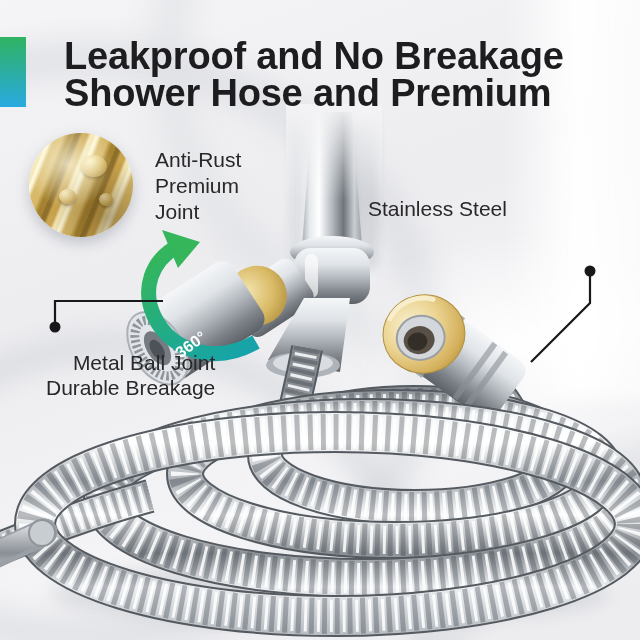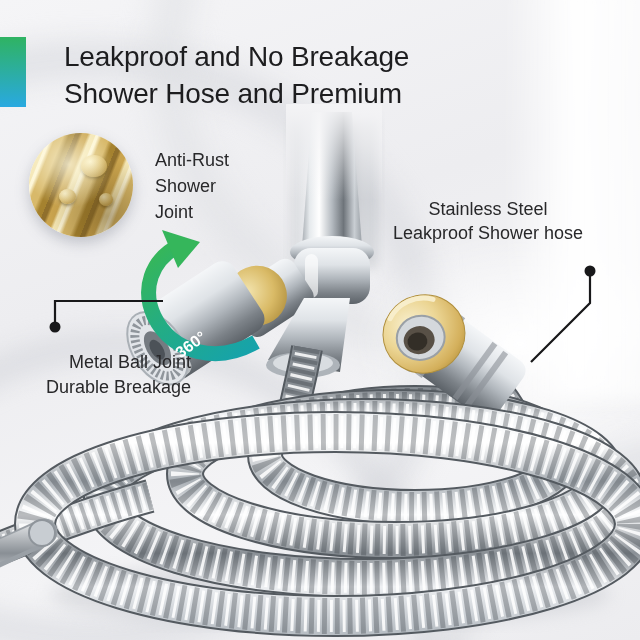--- a/index.html
+++ b/index.html
@@ -15,38 +15,38 @@
   .sw3{left:150px;top:-280px;width:780px;height:600px;border:36px solid rgba(222,223,227,.6);filter:blur(15px);}
   .sw4{left:430px;top:430px;width:560px;height:460px;border:32px solid rgba(211,213,218,.45);filter:blur(12px);}
   .blobWhite{position:absolute;left:350px;top:230px;width:340px;height:230px;border-radius:50%;
     background:radial-gradient(closest-side,#ffffff 0%,rgba(255,255,255,0) 100%);filter:blur(6px);}
   .colWhite{position:absolute;left:505px;top:-20px;width:150px;height:420px;
     background:linear-gradient(90deg,rgba(255,255,255,0),rgba(255,255,255,.95) 45%,rgba(255,255,255,.7));filter:blur(9px);}
   
   .accent{position:absolute;left:0;top:37px;width:26px;height:70px;
     background:linear-gradient(180deg,#2FB362 0%,#29A9E1 100%);}
   .title{position:absolute;left:64px;top:38px;margin:0;
-    font-size:28px;line-height:37px;font-weight:normal;letter-spacing:-.2px;color:#1d1d1f;}
+    font-size:38px;line-height:37px;font-weight:bold;letter-spacing:-.2px;color:#1d1d1f;}
   
   .brassCircle{position:absolute;left:29px;top:133px;width:104px;height:104px;border-radius:50%;overflow:hidden;
     box-shadow:0 6px 14px rgba(110,115,128,.35), inset 0 0 0 2px rgba(255,255,255,.45);}
   .brassRods{position:absolute;inset:0;
     background:repeating-linear-gradient(112deg,#8f6f2c 0 4px,#caa44e 7px 12px,#f4e6b4 15px 19px,#fdf6d8 20px 22px,#d8b96a 26px 33px,#a5822f 38px 43px);}
   .brassSheen{position:absolute;inset:0;background:radial-gradient(circle at 38% 30%,rgba(255,252,230,.75) 0%,rgba(255,252,230,0) 45%),
     radial-gradient(circle at 75% 80%,rgba(90,66,20,.45) 0%,rgba(90,66,20,0) 50%);}
   .cap{position:absolute;border-radius:50%;
     background:radial-gradient(circle at 35% 30%,#fbf1c8 0%,#e3c87e 45%,#b0892f 100%);
     box-shadow:0 2px 3px rgba(80,60,10,.5);}
   .cap1{left:52px;top:22px;width:26px;height:22px;}
   .cap2{left:30px;top:56px;width:17px;height:15px;}
   .cap3{left:70px;top:60px;width:14px;height:13px;}
   
-  .lbl{position:absolute;margin:0;color:#28282a;font-size:18px;line-height:26px;font-weight:400;}
+  .lbl{position:absolute;margin:0;color:#28282a;font-size:21px;line-height:26px;font-weight:400;}
   .lblBrass{left:155px;top:147px;text-align:left;}
-  .lblHose{left:368px;top:197px;width:240px;text-align:center;line-height:24px;}
+  .lblHose{left:368px;top:197px;width:240px;text-align:left;line-height:24px;}
   .lblBracket{left:46px;top:350px;text-align:right;line-height:25px;}
   .lbl span{display:block;}
   svg text{font-family:"Liberation Sans","DejaVu Sans",sans-serif;}
   .productSvg{position:absolute;left:0;top:0;}
 </style>
 </head>
 <body>
 
 <div class="canvas">
 
@@ -248,25 +248,24 @@
   <div class="brassCircle">
     <div class="brassRods"></div>
     <div class="cap cap1"></div>
     <div class="cap cap2"></div>
     <div class="cap cap3"></div>
     <div class="brassSheen"></div>
   </div>
 
   <p class="lbl lblBrass">
     <span>Anti-Rust</span>
-    <span>Shower</span>
+    <span>Premium</span>
     <span>Joint</span>
   </p>
   <p class="lbl lblHose">
     <span>Stainless Steel</span>
-    <span>Leakproof Shower hose</span>
   </p>
   <p class="lbl lblBracket">
     <span>Metal Ball Joint</span>
     <span>Durable Breakage</span>
   </p>
 
 </div>
 
 </body></html>

